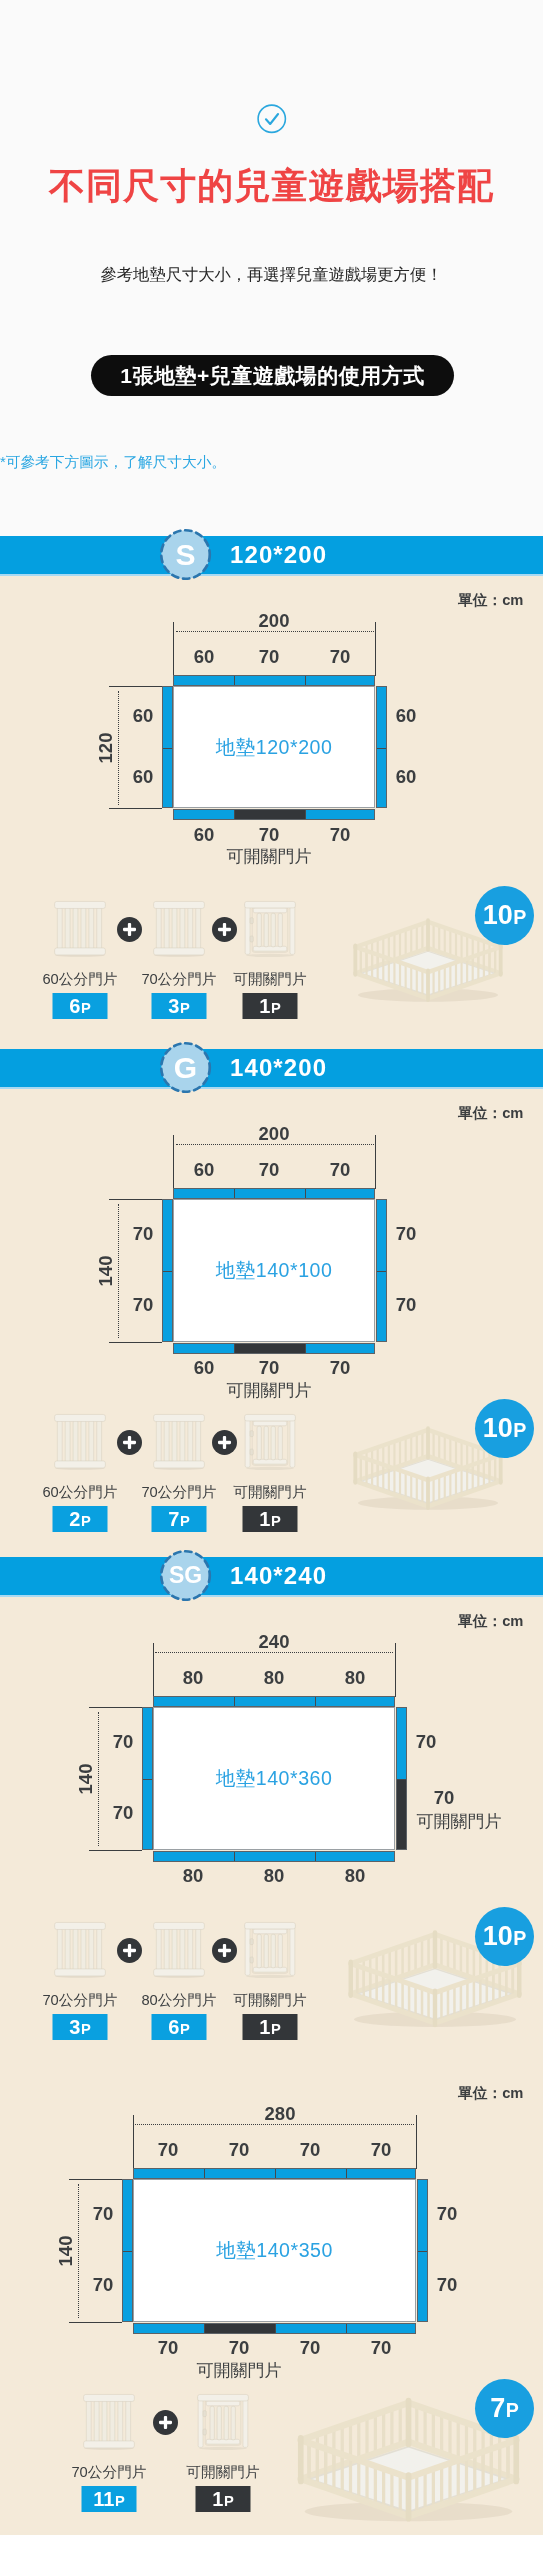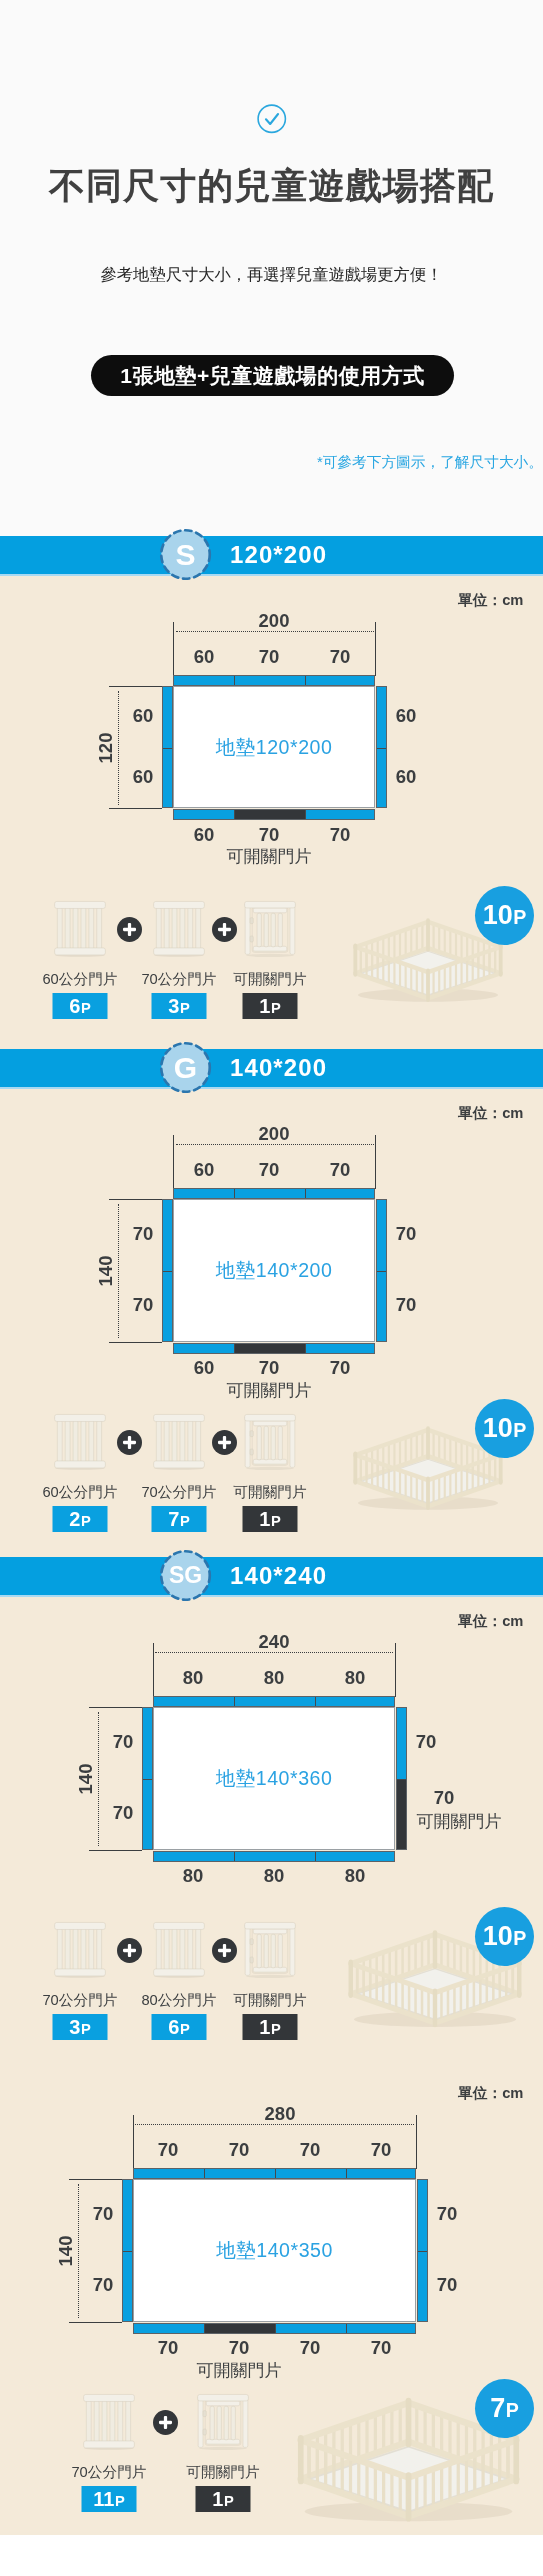--- a/index.html
+++ b/index.html
@@ -2,27 +2,27 @@
 <html style="font-size:8.7px"><head>
 <meta charset="utf-8">
 <style>
   html,body{margin:0;padding:0;background:#fff;}
   .page{position:relative;width:543px;margin:0 auto;background:#fafafa;
         font-family:"Liberation Sans",sans-serif;overflow:hidden;}
   
   .intro{position:relative;height:536px;background:#fafafa;}
   .check-badge{position:absolute;left:256px;top:103px;width:31.5px;height:31.5px;}
   .main-title{position:absolute;top:162px;left:0;width:100%;margin:0;text-align:center;
-              font-size:36px;font-weight:bold;color:#404040;letter-spacing:1.1px;}
+              font-size:36px;font-weight:bold;color:#ef4444;letter-spacing:1.1px;}
   .subtitle{position:absolute;top:264px;left:0;width:100%;margin:0;text-align:center;
             font-size:16.3px;color:#262626;}
   .usage-pill{position:absolute;left:91px;top:355px;width:363px;height:41px;background:#0d0d0d;
               border-radius:22px;color:#fff;display:flex;align-items:center;justify-content:center;
               font-size:21px;font-weight:bold;letter-spacing:0.5px;}
-  .note{position:absolute;top:453px;left:0;width:100%;margin:0;text-align:right;
+  .note{position:absolute;top:453px;left:0;width:100%;margin:0;text-align:left;
         font-size:14.7px;color:#29a6e2;}
   
   .section{position:relative;background:#f4ead9;}
   .band{position:relative;height:38px;background:#049fe0;border-bottom:2.2px solid #a8d9f2;}
   .band-badge{position:absolute;left:158px;top:-8.7px;width:55px;height:55px;}
   .band-badge svg{position:absolute;inset:0;}
   .band-badge-letter{position:absolute;inset:0;display:flex;align-items:center;justify-content:center;
                      color:#fff;font-size:30px;font-weight:bold;}
   .band-badge-letter.small{font-size:23px;}
   .band-size{position:absolute;left:230px;top:50%;transform:translateY(-50%);
@@ -286,21 +286,21 @@
           <div class="tick-v" style="left: 173px; top: 46px; height: 54px;"></div>
           <div class="tick-v" style="left: 375px; top: 46px; height: 54px;"></div>
           <div class="bar" style="left: 173px; top: 99px; width: 202px; height: 11.4px;">
             <div class="bdiv-v" style="left: 60px;"></div>
             <div class="bdiv-v" style="left: 131px;"></div>
           </div>
           <span class="seg-label" style="left: 204px; top: 70px;">60</span>
           <span class="seg-label" style="left: 269px; top: 70px;">70</span>
           <span class="seg-label" style="left: 340px; top: 70px;">70</span>
           <div class="mat" style="left: 173px; top: 110px; width: 202px; height: 143px;">
-            <span class="mat-label">地墊140*200</span>
+            <span class="mat-label">地墊140*100</span>
           </div>
           <div class="bar" style="left: 162px; top: 110px; width: 11px; height: 143px;">
             <div class="bdiv-h" style="top: 71px;"></div>
           </div>
           <div class="bar" style="left: 376px; top: 110px; width: 11px; height: 143px;">
             <div class="bdiv-h" style="top: 71px;"></div>
           </div>
           <span class="seg-label" style="left: 143px; top: 134px;">70</span>
           <span class="seg-label" style="left: 143px; top: 205px;">70</span>
           <span class="seg-label" style="left: 406px; top: 134px;">70</span>

